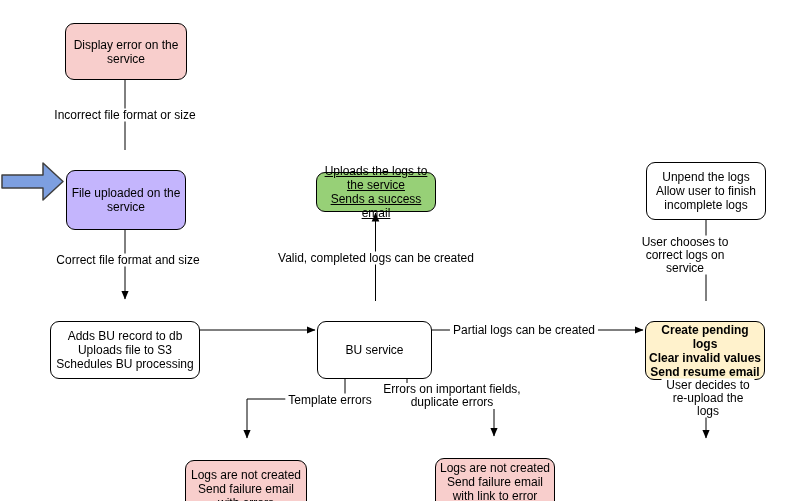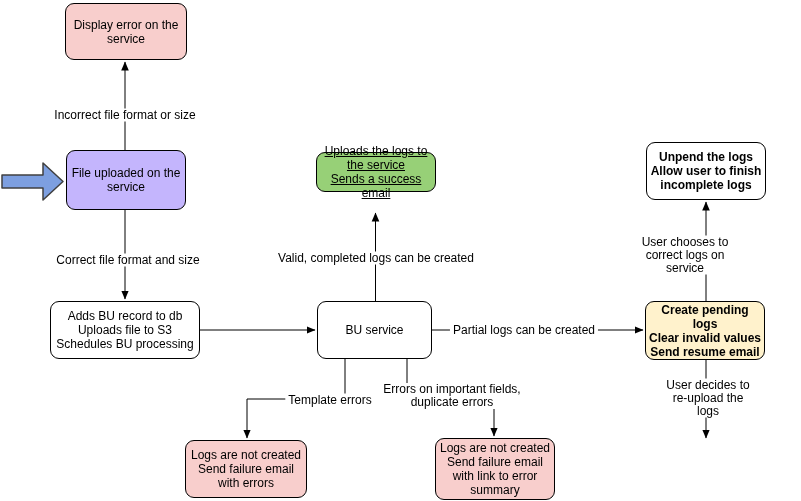--- a/index.html
+++ b/index.html
@@ -6,21 +6,21 @@
   .canvas{
     position:relative;width:801px;height:501px;background:#ffffff;
     font-family:"Liberation Sans",sans-serif;font-size:12px;color:#000;
     overflow:hidden;
   }
   .layer{position:absolute;left:0;top:0;width:801px;height:501px;}
   .node{
     position:absolute;border:1px solid #000;border-radius:9px;
     display:flex;align-items:center;justify-content:center;
     text-align:center;white-space:pre-line;line-height:14px;
-    background:#fff;box-sizing:border-box;padding:2px;
+    background:#fff;box-sizing:border-box;padding:2px;margin-top:20px;
   }
   .elabel{
     position:absolute;transform:translate(-50%,-50%);
     background:#ffffff;padding:0 3px;text-align:center;
     white-space:pre-line;line-height:13px;
   }
   .edge{stroke:#000;stroke-width:1;fill:none;}
 </style>
 </head>
 <body>
@@ -73,21 +73,21 @@
 Sends a success
 email</span>
   </div>
 
   <div class="node" style="left: 645px; top: 301px; width: 120px; height: 59px; background-color: rgb(255, 242, 204); font-weight: bold;">
     <span>Create pending logs
 Clear invalid values
 Send resume email</span>
   </div>
 
-  <div class="node" style="left: 646px; top: 142px; width: 120px; height: 58px; background-color: rgb(255, 255, 255); font-weight: bold;">
+  <div class="node" style="left: 646px; top: 142px; width: 120px; height: 58px; background-color: rgb(255, 255, 255);">
     <span>Unpend the logs
 Allow user to finish
 incomplete logs</span>
   </div>
 
 
   <div class="node" style="left: 185px; top: 440px; width: 122px; height: 58px; background-color: rgb(248, 206, 204);">
     <span>Logs are not created
 Send failure email
 with errors</span>

